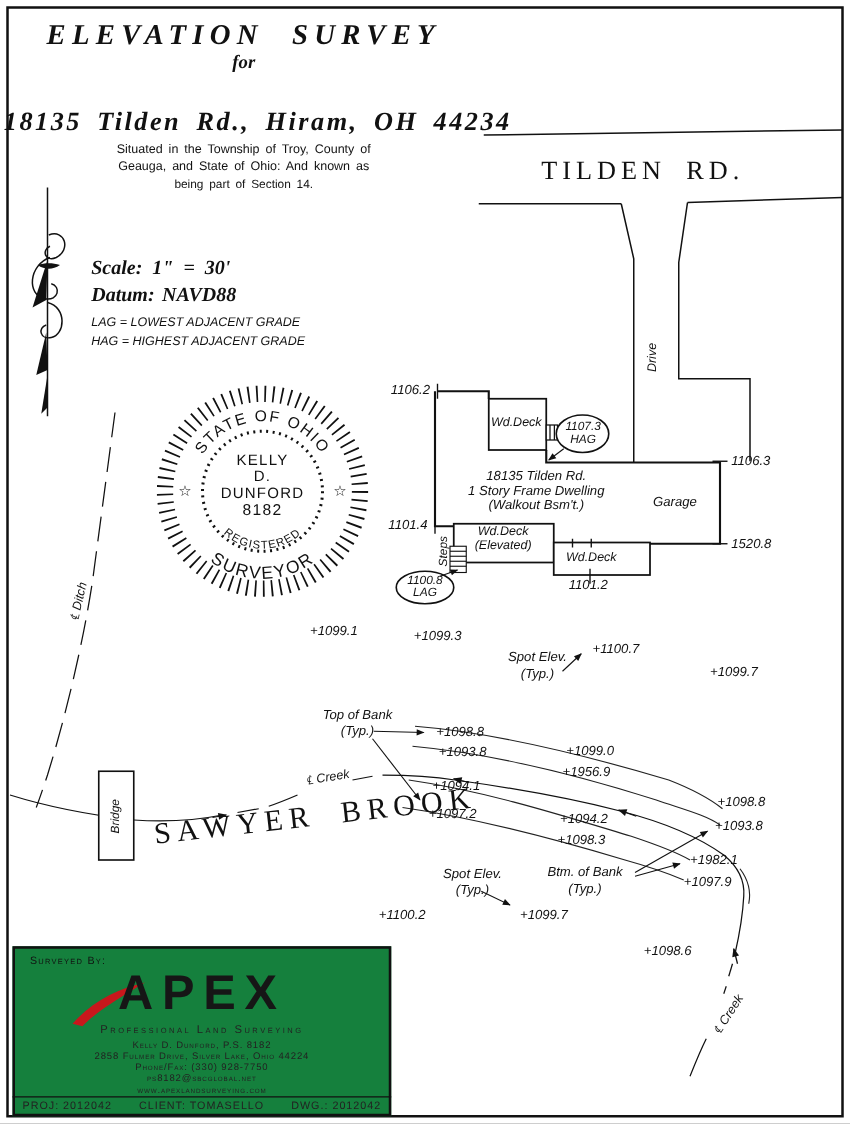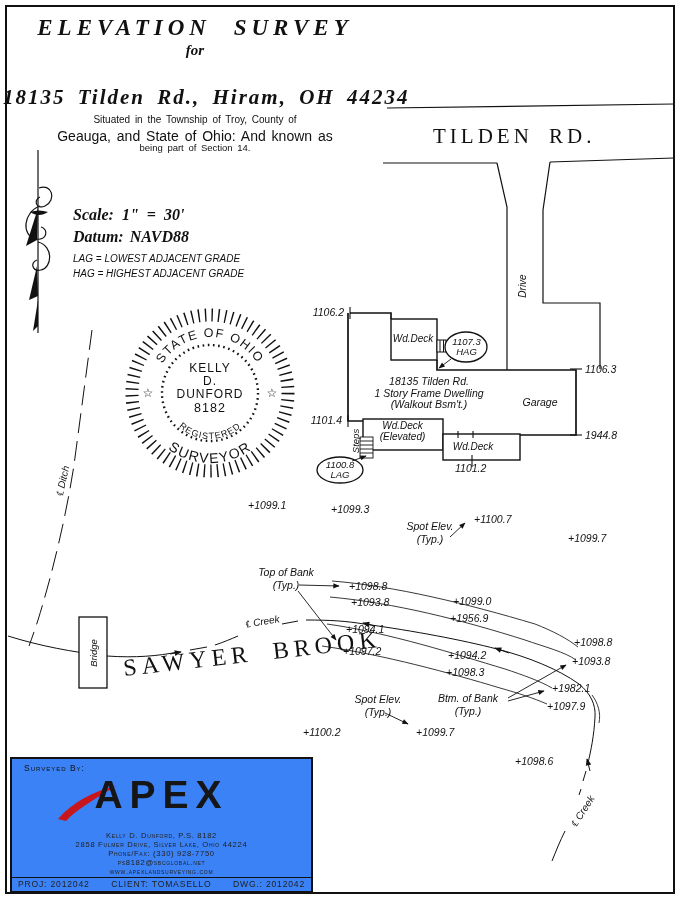--- a/index.html
+++ b/index.html
@@ -11,21 +11,21 @@
   .rt{text-align:right;}
   .ser{font-family:"Liberation Serif",serif;font-style:italic;font-weight:bold;}
   .serU{font-family:"Liberation Serif",serif;font-style:normal;font-weight:normal;}
   .ann{font-family:"Liberation Sans",sans-serif;font-style:italic;}
   .plain{font-family:"Liberation Sans",sans-serif;}
   .rot{transform:translate(-50%,-50%) rotate(-90deg);}
   .spot{font-size:10.5px;line-height:10px;}
   .note{font-size:10.5px;line-height:12.5px;}
   .blk{line-height:11.5px;}
   
-  #firmbox{position:absolute;left:10px;top:757px;width:303px;height:136px;border:2px solid #111;box-sizing:border-box;background:#3b82f6;}
+  #firmbox{position:absolute;left:10px;top:757px;width:303px;height:136px;border:2px solid #111;box-sizing:border-box;background:#15803d;}
   #firmbox .fx{position:absolute;white-space:nowrap;}
   .sc{font-variant:small-caps;}
   #apexword{position:absolute;left:0;right:0;top:16px;text-align:center;
             font-family:"Liberation Sans",sans-serif;font-weight:900;font-size:39px;line-height:40px;
             letter-spacing:7px;color:#161616;}
   .firmline{left:0;right:0;text-align:center;font-variant:small-caps;letter-spacing:.7px;color:#222;}
   #footrow{position:absolute;left:6px;right:6px;top:120px;display:flex;justify-content:space-between;
            font-size:8.6px;letter-spacing:.8px;color:#222;}
 </style>
 </head>
@@ -160,21 +160,21 @@
     <text x="210" y="412" text-anchor="middle" font-size="12.5" letter-spacing="1" fill="#111" font-family="Liberation Sans,sans-serif">8182</text>
     <text x="148" y="397" text-anchor="middle" font-size="12" fill="#111">☆</text>
     <text x="272" y="397" text-anchor="middle" font-size="12" fill="#111">☆</text>
   </g>
 </svg>
 
 <div class="t ser ctr" style="left:15px;top:42px;width:360px;font-size:15px;">for</div>
 <div class="t ser ctr" style="left:15px;top:15px;width:360px;font-size:23px;letter-spacing:5px;word-spacing:12px;">ELEVATION SURVEY</div>
 <div class="t ser ctr" style="left:3px;top:85px;width:384px;font-size:21px;letter-spacing:2px;word-spacing:5px;">18135 Tilden Rd., Hiram, OH 44234</div>
 <div class="t plain ctr" style="left:15px;top:114px;width:360px;font-size:10px;word-spacing:2px;">Situated in the Township of Troy, County of</div>
-<div class="t plain ctr" style="left:15px;top:128px;width:360px;font-size:14px;word-spacing:2px;">Geauga, and State of Ohio: And known as</div>
+<div class="t plain ctr" style="left:15px;top:128px;width:360px;font-size:10px;word-spacing:2px;">Geauga, and State of Ohio: And known as</div>
 <div class="t plain ctr" style="left:15px;top:142px;width:360px;font-size:9.5px;word-spacing:2px;">being part of Section 14.</div>
 
 <div class="t ser" style="left:73px;top:206px;font-size:16px;word-spacing:4px;">Scale: 1" = 30'</div>
 <div class="t ser" style="left:73px;top:228px;font-size:16px;word-spacing:2px;">Datum: NAVD88</div>
 <div class="t ann" style="left:73px;top:253px;font-size:10px;">LAG = LOWEST ADJACENT GRADE</div>
 <div class="t ann" style="left:73px;top:268px;font-size:10px;">HAG = HIGHEST ADJACENT GRADE</div>
 
 <div class="t serU" style="left:433px;top:124px;font-size:21px;letter-spacing:4px;word-spacing:7px;">TILDEN RD.</div>
 <div class="t ann rot" style="left:522px;top:286px;font-size:10px;">Drive</div>
 
@@ -197,21 +197,21 @@
   <div>HAG</div>
 </div>
 <div class="t ann ctr" style="left:317px;top:460px;width:46px;font-size:9.5px;line-height:10px;">
   <div>1100.8</div>
   <div>LAG</div>
 </div>
 
 <div class="t ann rt" style="left:300px;top:306px;width:44px;font-size:10.5px;">1106.2</div>
 <div class="t ann rt" style="left:298px;top:414px;width:44px;font-size:10.5px;">1101.4</div>
 <div class="t ann" style="left:585px;top:363px;font-size:10.5px;">1106.3</div>
-<div class="t ann" style="left:585px;top:429px;font-size:10.5px;">1944.8</div>
+<div class="t ann" style="left:585px;top:429px;font-size:10.5px;">1520.8</div>
 <div class="t ann" style="left:455px;top:462px;font-size:10.5px;">1101.2</div>
 
 <div class="t ann spot" style="left:248px;top:500px;">+1099.1</div>
 <div class="t ann spot" style="left:331px;top:504px;">+1099.3</div>
 <div class="t ann spot" style="left:474px;top:514px;">+1100.7</div>
 <div class="t ann spot" style="left:568px;top:533px;">+1099.7</div>
 <div class="t ann spot" style="left:349px;top:581px;">+1098.8</div>
 <div class="t ann spot" style="left:351px;top:597px;">+1093.8</div>
 <div class="t ann spot" style="left:346px;top:624px;">+1094.1</div>
 <div class="t ann spot" style="left:343px;top:646px;">+1097.2</div>
@@ -249,20 +249,21 @@
 <div class="t ann" style="left:582px;top:811px;font-size:10px;transform:translate(-50%,-50%) rotate(-57deg);">℄ Creek</div>
 <div class="t ann" style="left:62px;top:481px;font-size:10px;transform:translate(-50%,-50%) rotate(-77deg);">℄ Ditch</div>
 <div class="t ann rot" style="left:93px;top:653px;font-size:9.5px;">Bridge</div>
 
 <div id="firmbox">
   <div class="fx sc" style="left:12px;top:4px;font-size:8.5px;letter-spacing:1px;">Surveyed By:</div>
   <svg style="position:absolute;left:44px;top:24px;" width="62" height="40" viewBox="0 0 62 40">
     <path d="M2,36 C18,18 38,8 60,3 C40,15 20,27 10,38 Z" fill="#c8171c"></path>
   </svg>
   <div id="apexword">APEX</div>
+  <div class="fx firmline" style="top:59px;font-size:9px;letter-spacing:2px;">Professional Land Surveying</div>
   <div class="fx firmline" style="top:72px;font-size:7.6px;">Kelly D. Dunford, P.S. 8182</div>
   <div class="fx firmline" style="top:81px;font-size:7.6px;">2858 Fulmer Drive, Silver Lake, Ohio 44224</div>
   <div class="fx firmline" style="top:90px;font-size:7.6px;">Phone/Fax: (330) 928-7750</div>
   <div class="fx firmline" style="top:99px;font-size:7.6px;">ps8182@sbcglobal.net</div>
   <div class="fx firmline" style="top:108px;font-size:7.6px;">www.apexlandsurveying.com</div>
   <div style="position:absolute;left:-2px;right:-2px;top:118px;border-top:1.6px solid #111;"></div>
   <div id="footrow">
     <span>PROJ: 2012042</span>
     <span>CLIENT: TOMASELLO</span>
     <span>DWG.: 2012042</span>

